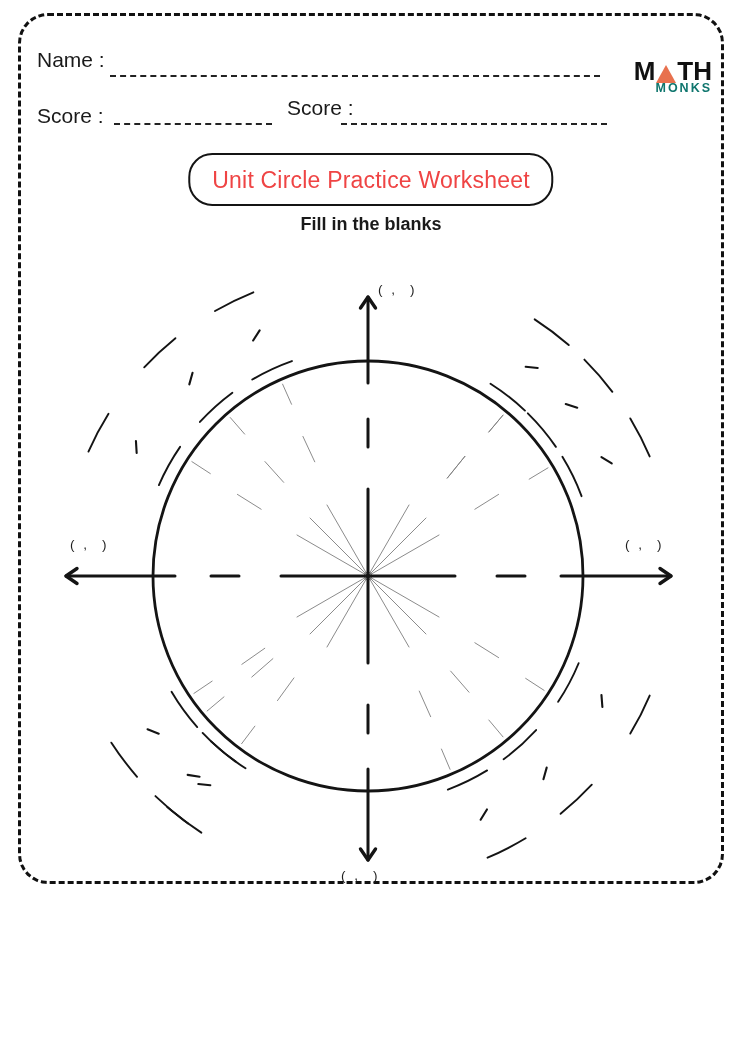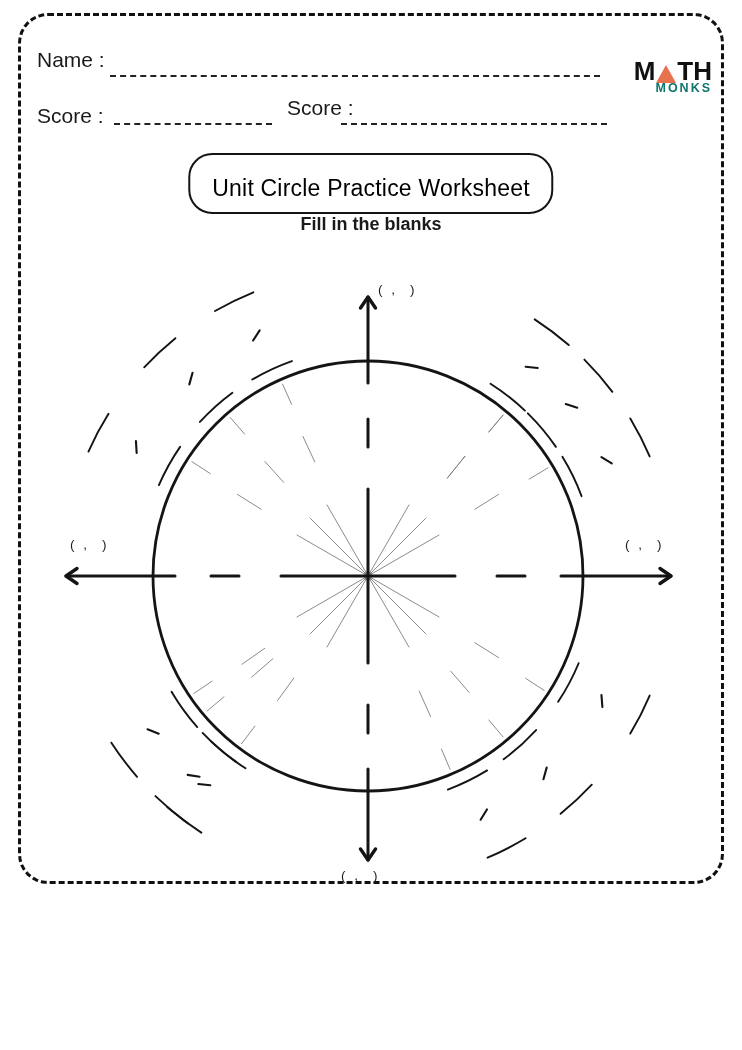--- a/index.html
+++ b/index.html
@@ -15,22 +15,22 @@
   #score-blank{left:114px;top:101px;width:158px;}
   #date-label{left:287px;top:96px;}
   #date-blank{left:341px;top:101px;width:266px;}
   #logo{position:absolute;right:30px;top:58px;text-align:right;line-height:1;}
   #logo .logo-row{display:flex;align-items:flex-end;justify-content:flex-end;}
   #logo .logo-word{font-size:26px;font-weight:800;letter-spacing:0;color:#111;}
   #logo .tri{width:0;height:0;border-left:10px solid transparent;border-right:10px solid transparent;
         border-bottom:18px solid #e8714e;margin:0 1px 1px 1px;}
   #logo .logo-sub{font-size:12.5px;font-weight:700;letter-spacing:2px;color:#0f766e;margin-top:-2px;}
   #title-box{position:absolute;left:50%;transform:translateX(-50%);top:153px;
-        border:2.5px solid #141414;border-radius:24px;padding:20px 22px 10px;
-        font-size:23px;letter-spacing:.2px;white-space:nowrap;color:#000000;}
+        border:2.5px solid #141414;border-radius:24px;padding:12px 22px 10px;
+        font-size:23px;letter-spacing:.2px;white-space:nowrap;color:#ef4444;}
   #instruction{position:absolute;left:0;width:100%;top:214px;text-align:center;
         font-size:18px;font-weight:600;color:#1a1a1a;}
   .coord-blank{position:absolute;font-size:13.5px;letter-spacing:2.5px;color:#1f1f1f;white-space:pre;}
   #coord-top{left:378px;top:282px;}
   #coord-bottom{left:341px;top:868px;}
   #coord-left{left:70px;top:537px;}
   #coord-right{left:625px;top:537px;}
   #diagram-svg{position:absolute;left:0;top:0;}
 </style>
 </head>

